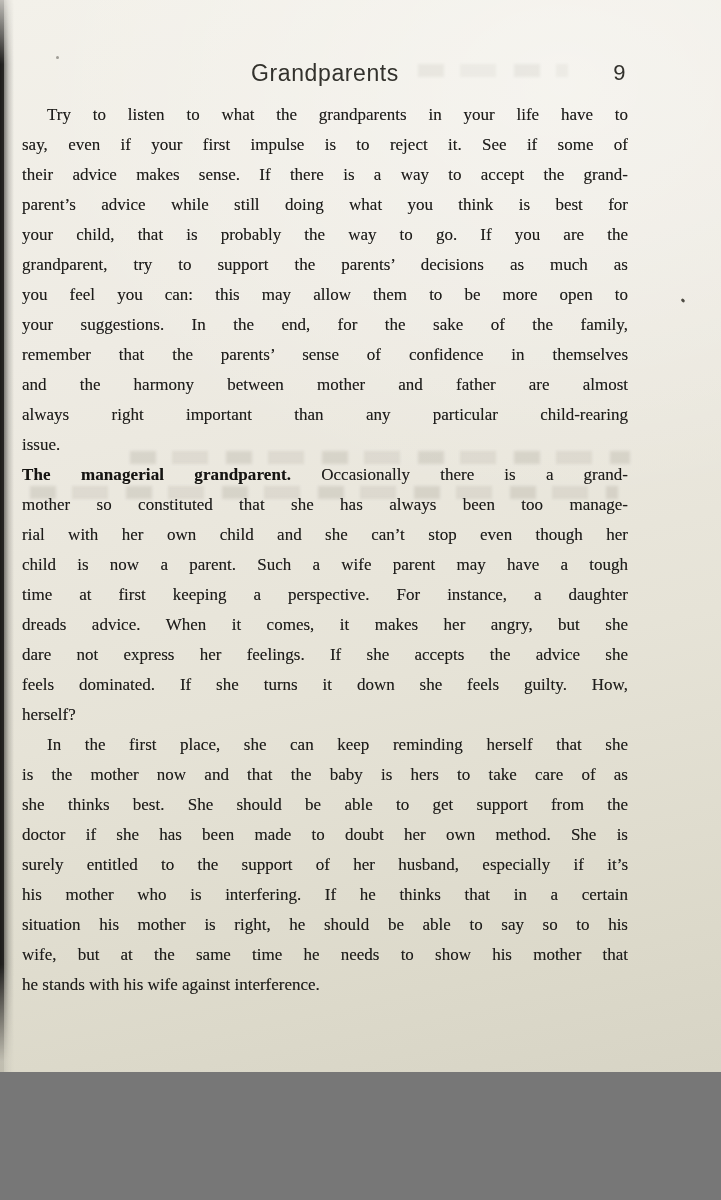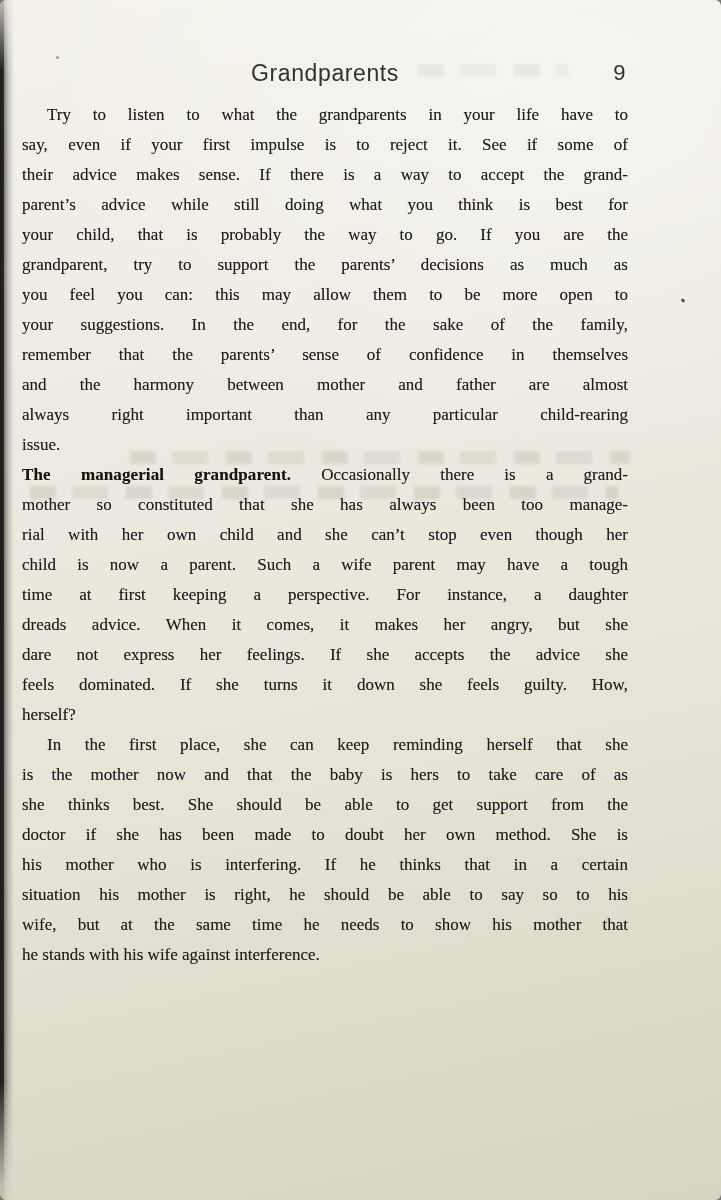--- a/index.html
+++ b/index.html
@@ -3,27 +3,26 @@
 <meta charset="utf-8">
 <style>
   html, body { margin: 0; padding: 0; }
   body {
     background: #777;
     font-family: "Liberation Serif", "DejaVu Serif", serif;
   }
   .page {
     position: relative;
     width: 721px;
-    height: 1200px;
+    height: 1072px;
     overflow: hidden;
     background:
       radial-gradient(ellipse 900px 700px at 78% 8%, rgba(255,255,255,0.35), rgba(255,255,255,0) 60%),
       linear-gradient(168deg, #f3f1ea 0%, #eeebe3 30%, #e6e3d7 62%, #dcd9ca 88%, #d7d4c5 100%);
     color: var(--ink, #1e1d1b);
-    border-radius: 6px;
   }
 
   
   .spine-edge {
     position: absolute;
     left: 0; top: 0; bottom: 0;
     width: 14px;
     background: linear-gradient(90deg, rgba(40,39,36,0.92) 0%, rgba(48,47,43,0.55) 32%, rgba(58,57,52,0.22) 62%, rgba(58,57,52,0) 100%);
     -webkit-mask-image: linear-gradient(180deg, rgba(0,0,0,0.25) 0%, #000 6%, #000 90%, rgba(0,0,0,0.15) 99%);
             mask-image: linear-gradient(180deg, rgba(0,0,0,0.25) 0%, #000 6%, #000 90%, rgba(0,0,0,0.15) 99%);
@@ -140,19 +139,20 @@
         <div class="line">dreads advice. When it comes, it makes her angry, but she</div>
         <div class="line">dare not express her feelings. If she accepts the advice she</div>
         <div class="line">feels dominated. If she turns it down she feels guilty. How,</div>
         <div class="line last">herself?</div>
       </div>
       <div class="para">
         <div class="line indent">In the first place, she can keep reminding herself that she</div>
         <div class="line">is the mother now and that the baby is hers to take care of as</div>
         <div class="line">she thinks best. She should be able to get support from the</div>
         <div class="line">doctor if she has been made to doubt her own method. She is</div>
+        <div class="line">surely entitled to the support of her husband, especially if it’s</div>
         <div class="line">his mother who is interfering. If he thinks that in a certain</div>
         <div class="line">situation his mother is right, he should be able to say so to his</div>
         <div class="line">wife, but at the same time he needs to show his mother that</div>
         <div class="line last">he stands with his wife against interference.</div>
       </div>
     </div>
 </div>
 
 </body></html>

